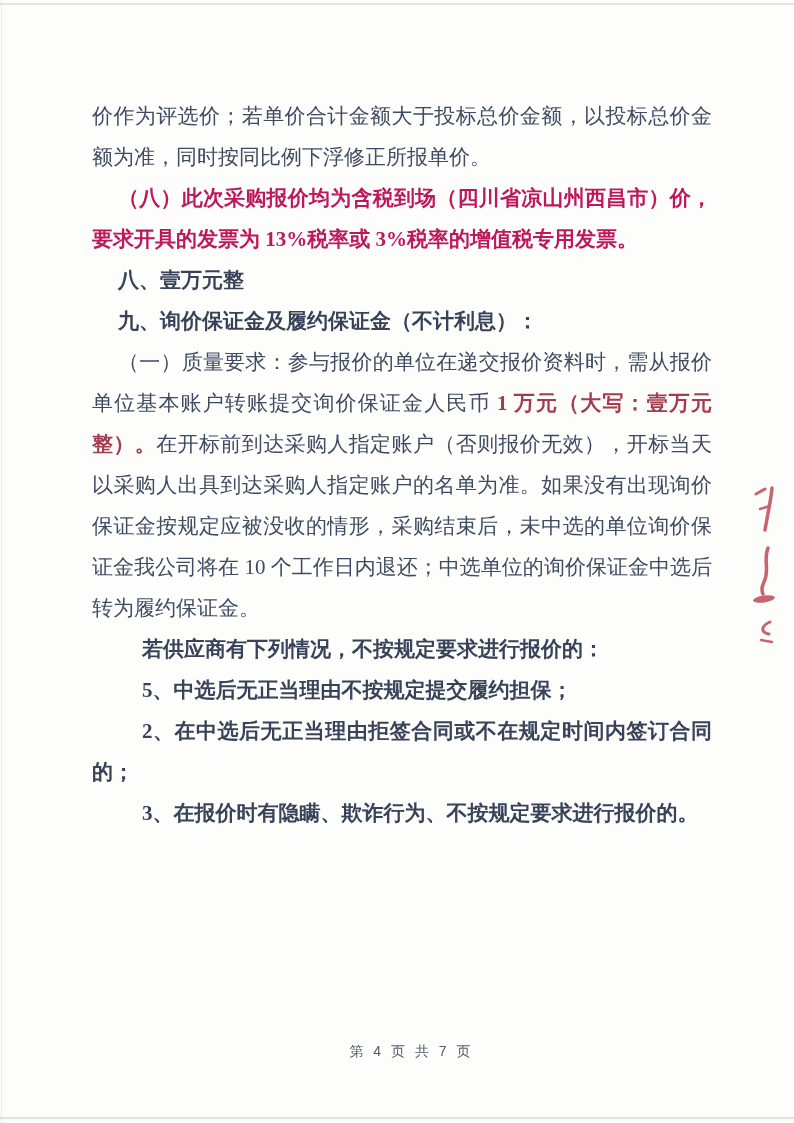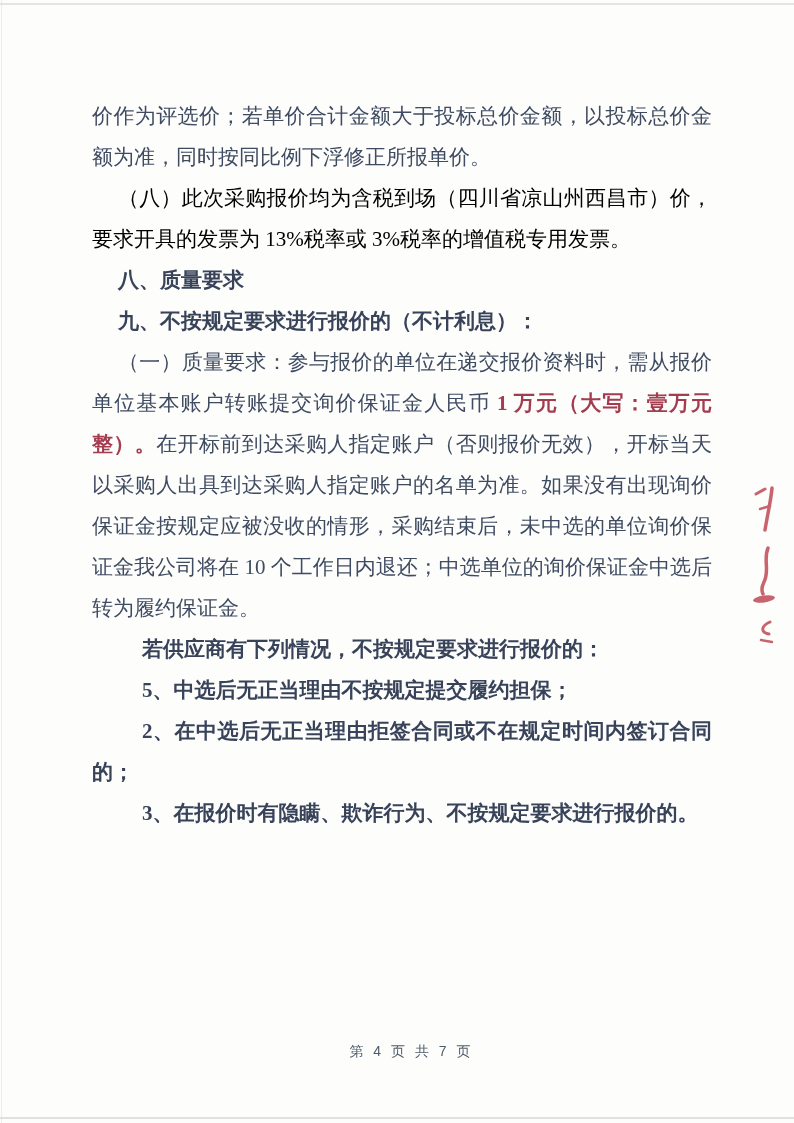--- a/index.html
+++ b/index.html
@@ -37,21 +37,21 @@
   .para {
     margin: 0;
     padding: 0;
     font-size: 21px;
     font-weight: normal;
   }
   .indent1 { text-indent: 26px; }
   .indent2 { text-indent: 50px; }
   .bold { font-weight: 700; color: #38435a; }
   .red  { color: #a23c4e; }
-  .red.bold, .bold.red { color: #000000; font-weight: 400; }
+  .red.bold, .bold.red { color: #be185d; font-weight: 700; }
   span.red { color: #a23c4e; font-weight: 700; }
 
   .stamp {
     position: absolute;
     left: 750px;
     top: 482px;
     width: 32px;
     height: 165px;
   }
 
@@ -75,24 +75,24 @@
 
   <div class="edge edge-top"></div>
   <div class="edge edge-left"></div>
 
   <main class="content">
 
     <p class="para">价作为评选价；若单价合计金额大于投标总价金额，以投标总价金额为准，同时按同比例下浮修正所报单价。</p>
 
     <p class="para indent1 red bold">（八）此次采购报价均为含税到场（四川省凉山州西昌市）价，要求开具的发票为 13%税率或 3%税率的增值税专用发票。</p>
 
-    <h2 class="para indent1 bold">八、质量要求</h2>
+    <h2 class="para indent1 bold">八、壹万元整</h2>
 
 
-    <h2 class="para indent1 bold">九、不按规定要求进行报价的（不计利息）：</h2>
+    <h2 class="para indent1 bold">九、询价保证金及履约保证金（不计利息）：</h2>
 
     <p class="para indent1"><span>（一）质量要求：参与报价的单位在递交报价资料时，需从报价单位基本账户转账提交询价保证金人民币</span><span class="red"> 1 万元（大写：壹万元整）。</span><span>在开标前到达采购人指定账户（否则报价无效），开标当天以采购人出具到达采购人指定账户的名单为准。如果没有出现询价保证金按规定应被没收的情形，采购结束后，未中选的单位询价保证金我公司将在 10 个工作日内退还；中选单位的询价保证金中选后转为履约保证金。</span></p>
 
     <p class="para indent2 bold">若供应商有下列情况，不按规定要求进行报价的：</p>
 
     <p class="para indent2 bold">5、中选后无正当理由不按规定提交履约担保；</p>
 
     <p class="para indent2 bold">2、在中选后无正当理由拒签合同或不在规定时间内签订合同的；</p>
 
     <p class="para indent2 bold">3、在报价时有隐瞒、欺诈行为、不按规定要求进行报价的。</p>

